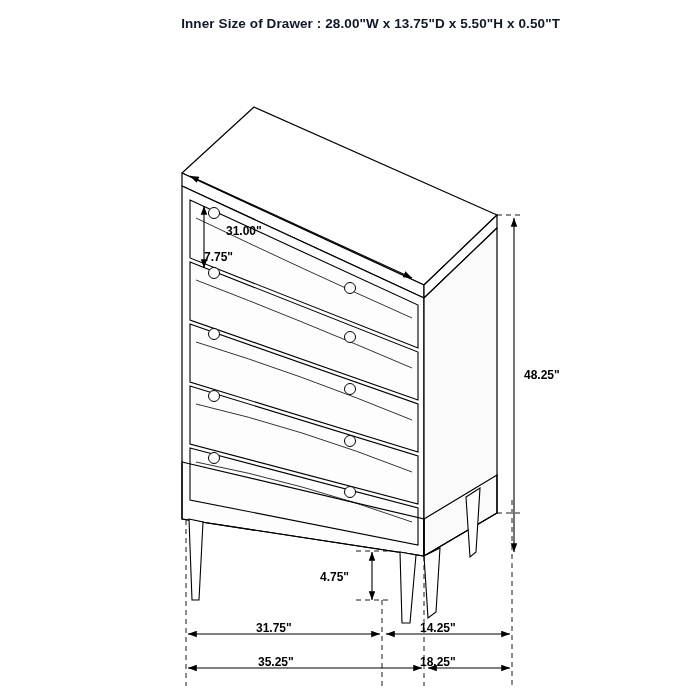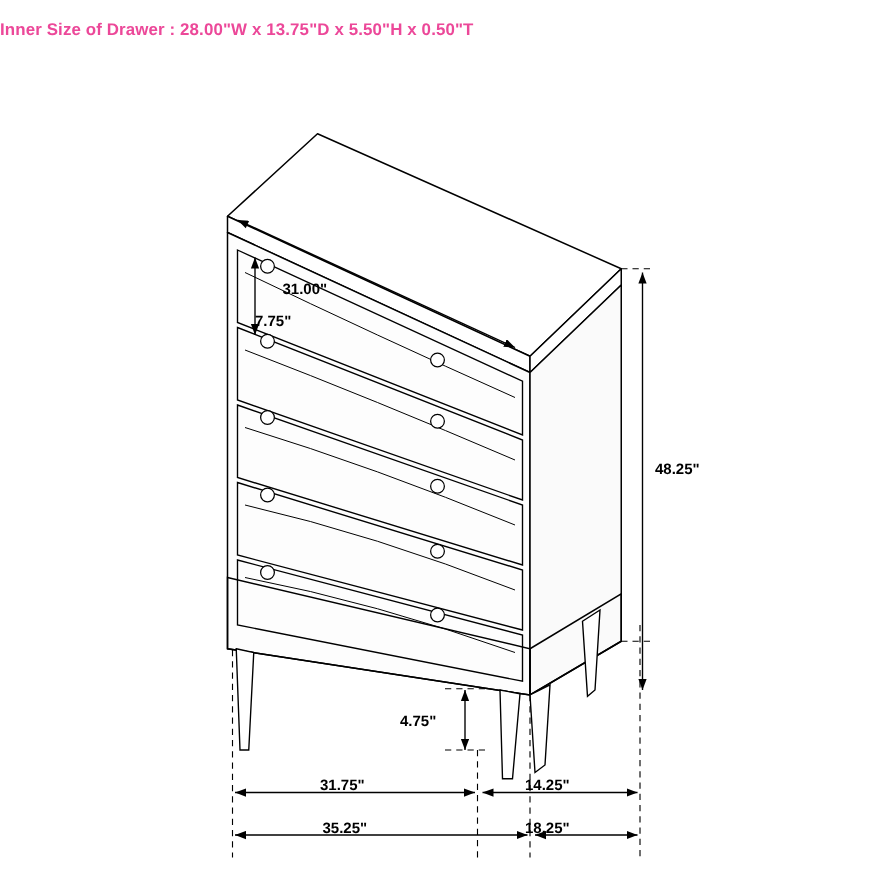--- a/index.html
+++ b/index.html
@@ -18,25 +18,25 @@
   #stage {
     position: relative;
     width: 700px;
     height: 700px;
   }
   .title {
     position: absolute;
     top: 16px;
     left: 0;
     width: 560px;
-    text-align: left;
+    text-align: right;
     font-size: 13.5px;
     font-weight: bold;
     letter-spacing: 0.1px;
-    color: #ec4899;
+    color: #0f172a;
   }
   svg.diagram {
     position: absolute;
     top: 0;
     left: 0;
     width: 700px;
     height: 700px;
   }
   .dimlabel {
     position: absolute;

